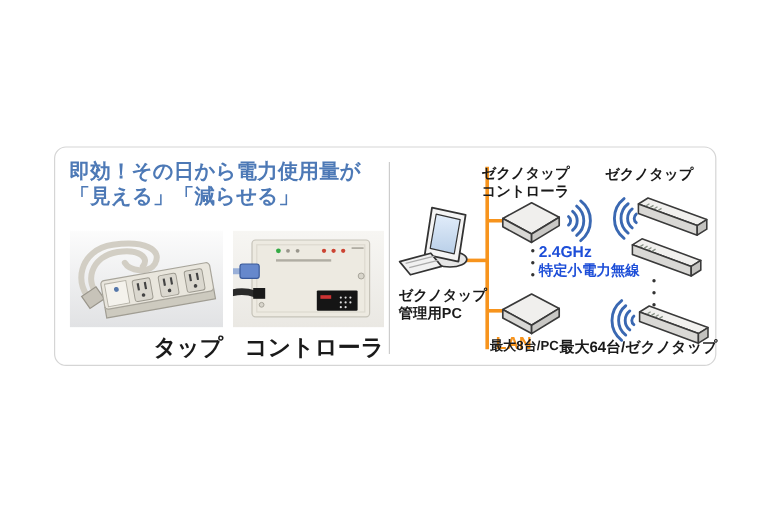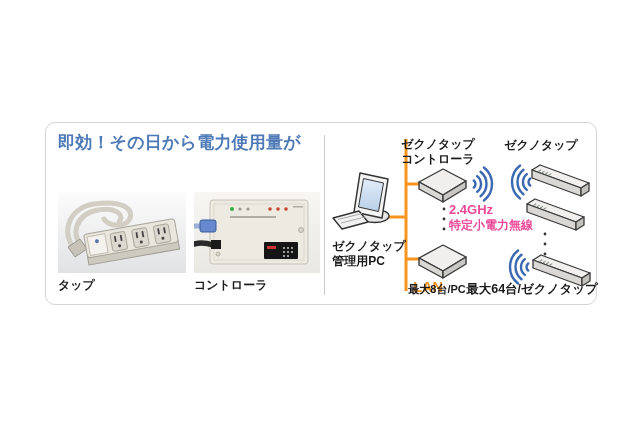--- a/index.html
+++ b/index.html
@@ -10,53 +10,54 @@
   .info-card { position:absolute; left:45px; top:122px; width:552px; height:183px;
                background:#ffffff; border:1px solid #d5d5d5; border-radius:10px; }
 
   
   .left-section { position:absolute; left:0; top:0; width:278px; height:100%; }
   .headline { position:absolute; left:12px; top:9px; color:#4d79b6; font-weight:bold;
               font-size:17px; line-height:21px; letter-spacing:0.2px; white-space:nowrap; }
   .product-photo { position:absolute; top:69px; width:128px; height:81px; overflow:hidden; }
   .photo-tap { left:12px; }
   .photo-controller { left:148px; width:126px; }
-  .product-label { position:absolute; top:154px; font-size:12px; font-weight:bold;
-                   color:#1a1a1a; text-align:left; }
+  .product-label { position:absolute; top:154px; font-size:19px; font-weight:bold;
+                   color:#1a1a1a; text-align:right; }
   .label-tap { left:12px; width:128px; }
   .label-controller { left:148px; width:126px; }
 
   .section-divider { position:absolute; left:278px; top:12px; height:160px; width:1px;
                      background:#cccccc; }
 
   
   .right-section { position:absolute; left:279px; top:0; width:272px; height:182px; }
   .diagram-svg { position:absolute; left:0; top:0; }
   .dlabel { position:absolute; font-weight:bold; color:#1a1a1a; font-size:12px;
             line-height:14.5px; text-align:left; white-space:nowrap;
             transform:translateX(-50%); }
   .dlabel-ctrl-top { left:113px; top:14px; }
   .dlabel-tap-top  { left:216px; top:15px; }
   .dlabel-pc       { left:44px;  top:116px; }
-  .dlabel-freq     { left:166px; top:80px; color:#ec4899; }
+  .dlabel-freq     { left:166px; top:80px; color:#1d4ed8; }
   .dlabel-freq .freq-line1 { font-size:13px; }
   .dlabel-lan      { left:70px; top:157px; transform:translateX(-100%);
                      color:#f7941d; font-size:14.5px;margin-left:48px; }
   .dlabel-max-pc   { left:112px; top:159px; font-size:11px; }
   .dlabel-max-ctrl { left:207px; top:159px; font-size:12.5px; }
 </style>
 </head>
 <body>
 
 <div class="page">
   <div class="info-card">
 
     <div class="left-section">
       <div class="headline">
         <div>即効！その日から電力使用量が</div>
+        <div>「見える」「減らせる」</div>
       </div>
 
       <div class="product-photo photo-tap">
         <svg width="128" height="81" viewBox="0 0 128 81">
           <defs>
             <linearGradient id="pg1" x1="0" y1="0" x2="0" y2="1">
               <stop offset="0" stop-color="#fcfcfc"></stop>
                 <stop offset="1" stop-color="#e1e2e4"></stop>
             </linearGradient>
           </defs>

